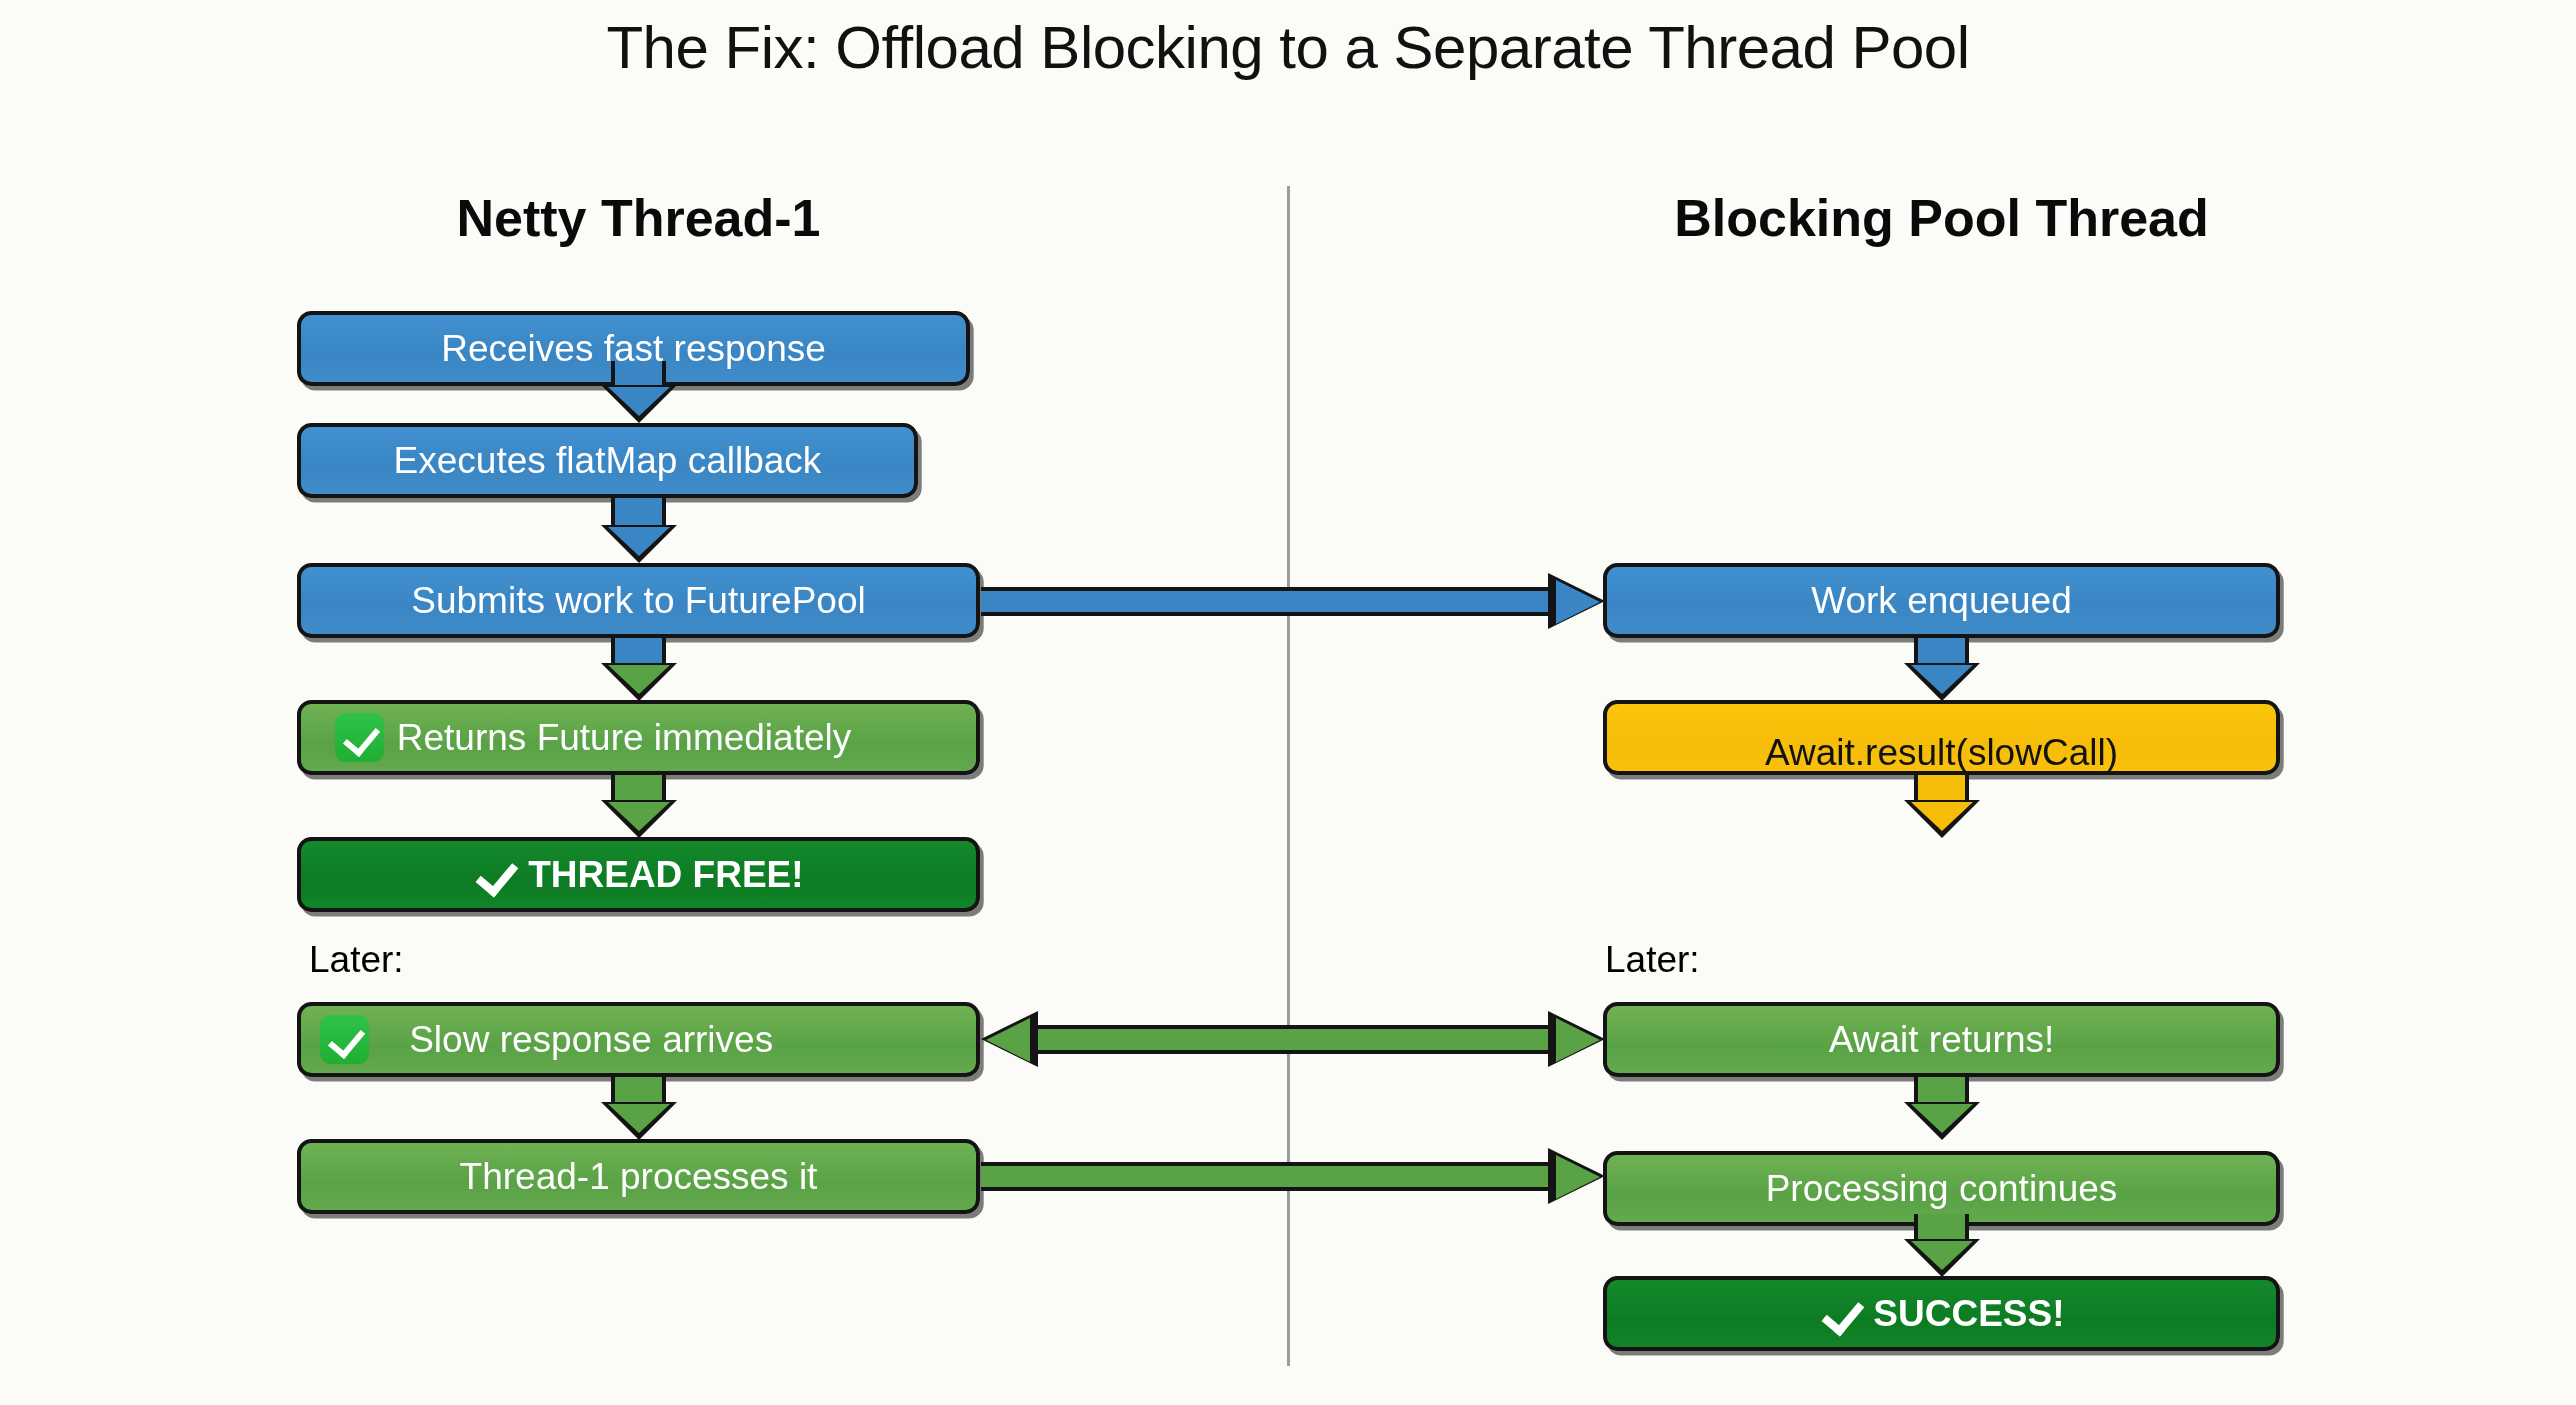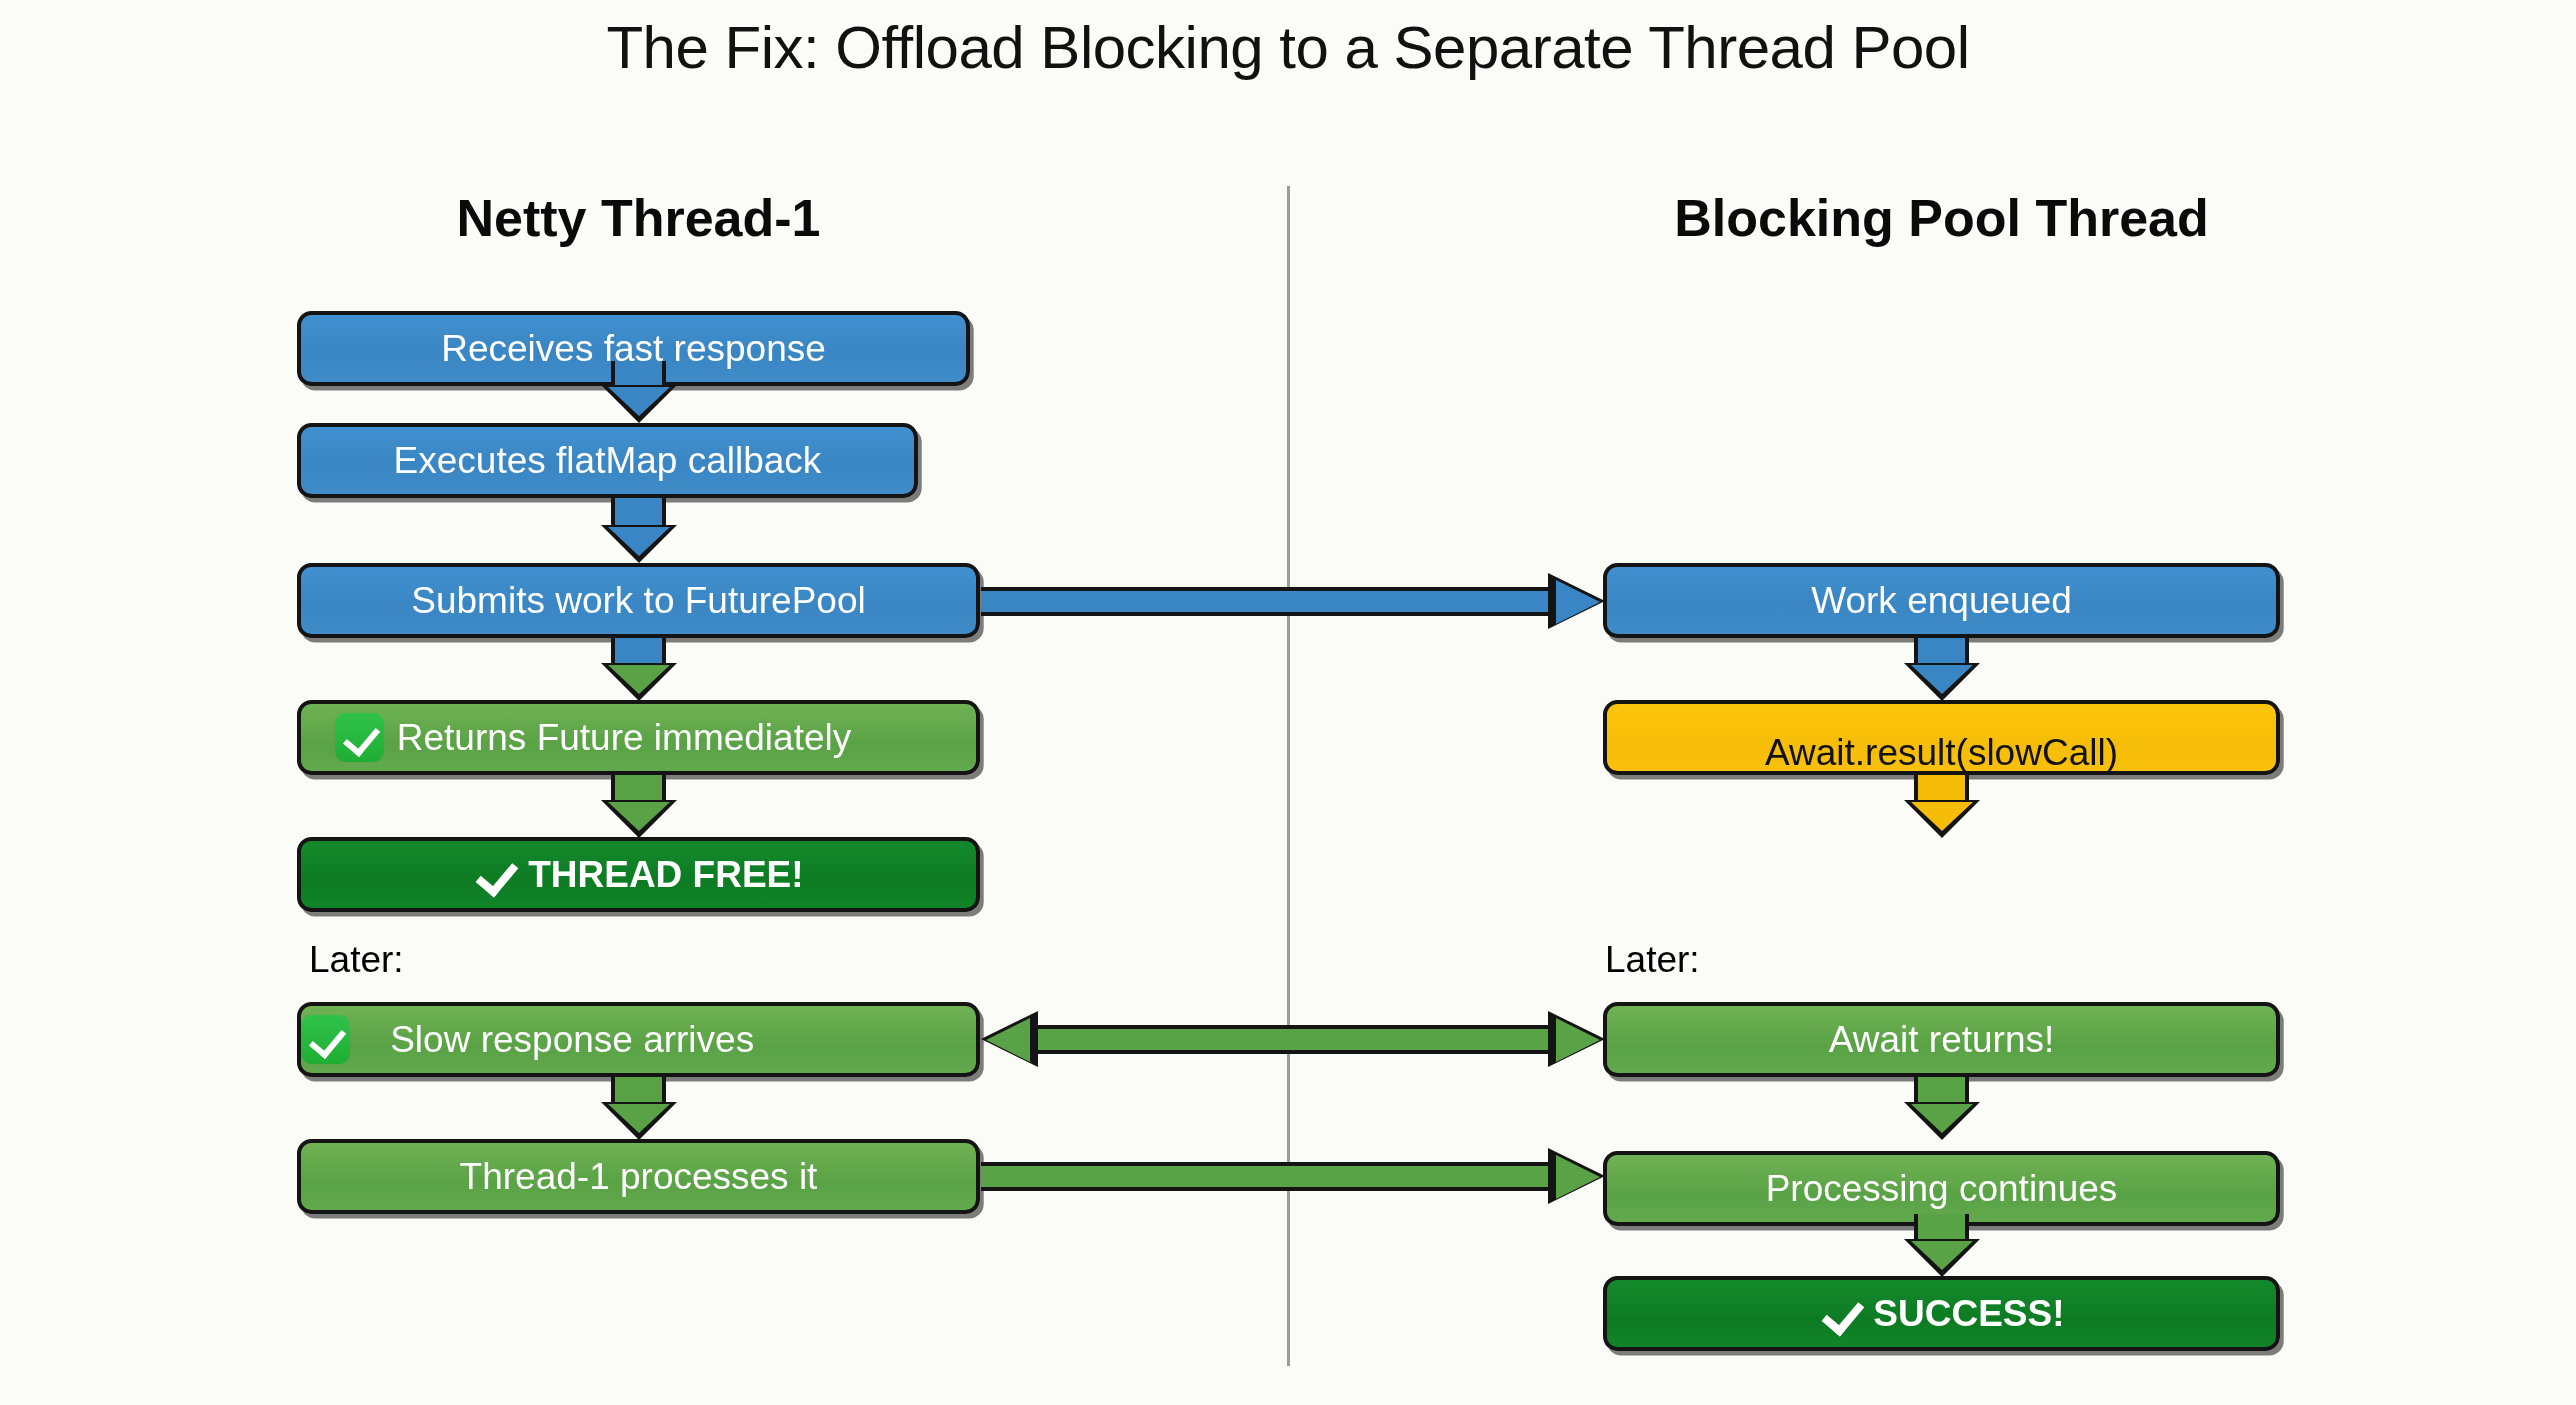--- a/index.html
+++ b/index.html
@@ -226,21 +226,21 @@
   <div class="node n-green-light" style="left:297px; top:700px; width:683px; height:75px; justify-content:flex-start; padding-left:34px;">
     <span class="ck-emoji"></span>
     <span class="label">Returns Future immediately</span>
   </div>
 
   <div class="node n-green-dark" style="left:297px; top:837px; width:683px; height:75px;">
     <span class="ck-plain"></span>
     <span class="label">THREAD FREE!</span>
   </div>
 
-  <div class="node n-green-light" style="left:297px; top:1002px; width:683px; height:75px; justify-content:flex-start; padding-left:0;">
+  <div class="node n-green-light" style="left:297px; top:1002px; width:683px; height:75px; justify-content:flex-start; padding-left:19px;">
     <span class="ck-emoji"></span>
     <span class="label" style="margin-left:27.4px;">Slow response arrives</span>
   </div>
 
   <div class="node n-green-light" style="left:297px; top:1139px; width:683px; height:75px;">
     <span class="label">Thread-1 processes it</span>
   </div>
 
   <div class="node n-blue" style="left:1603px; top:563px; width:677px; height:75px;">
     <span class="label">Work enqueued</span>

